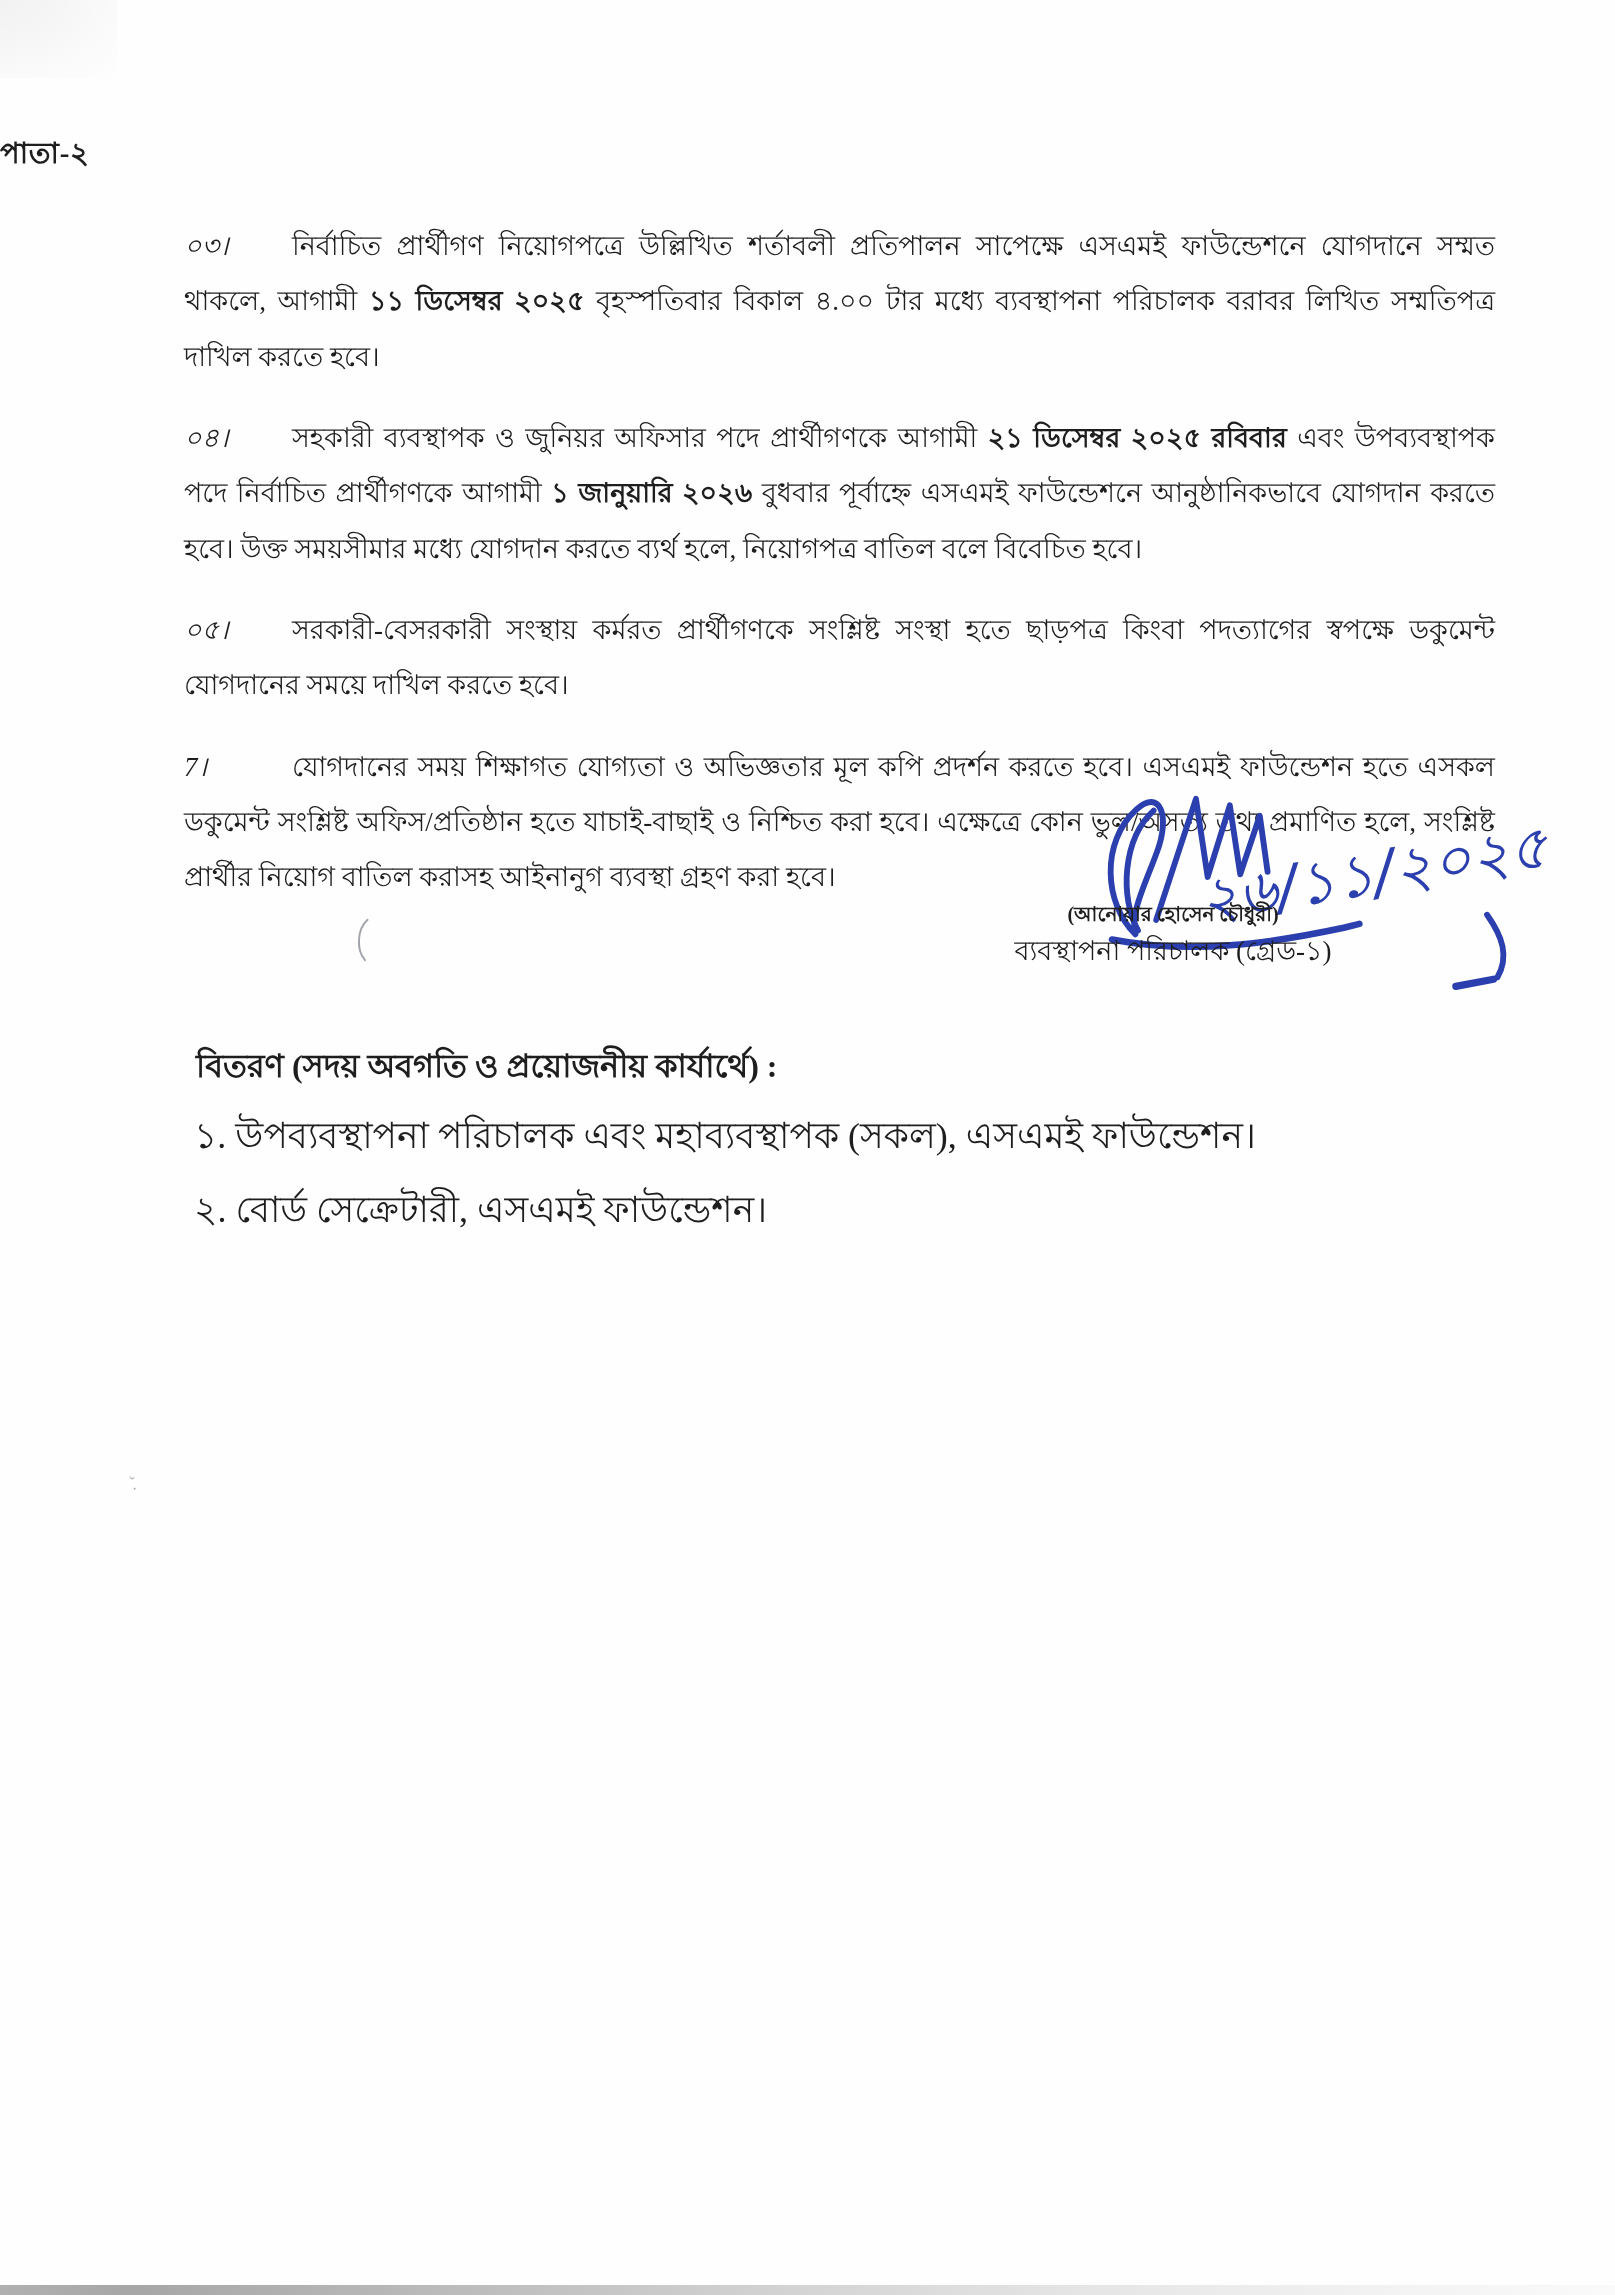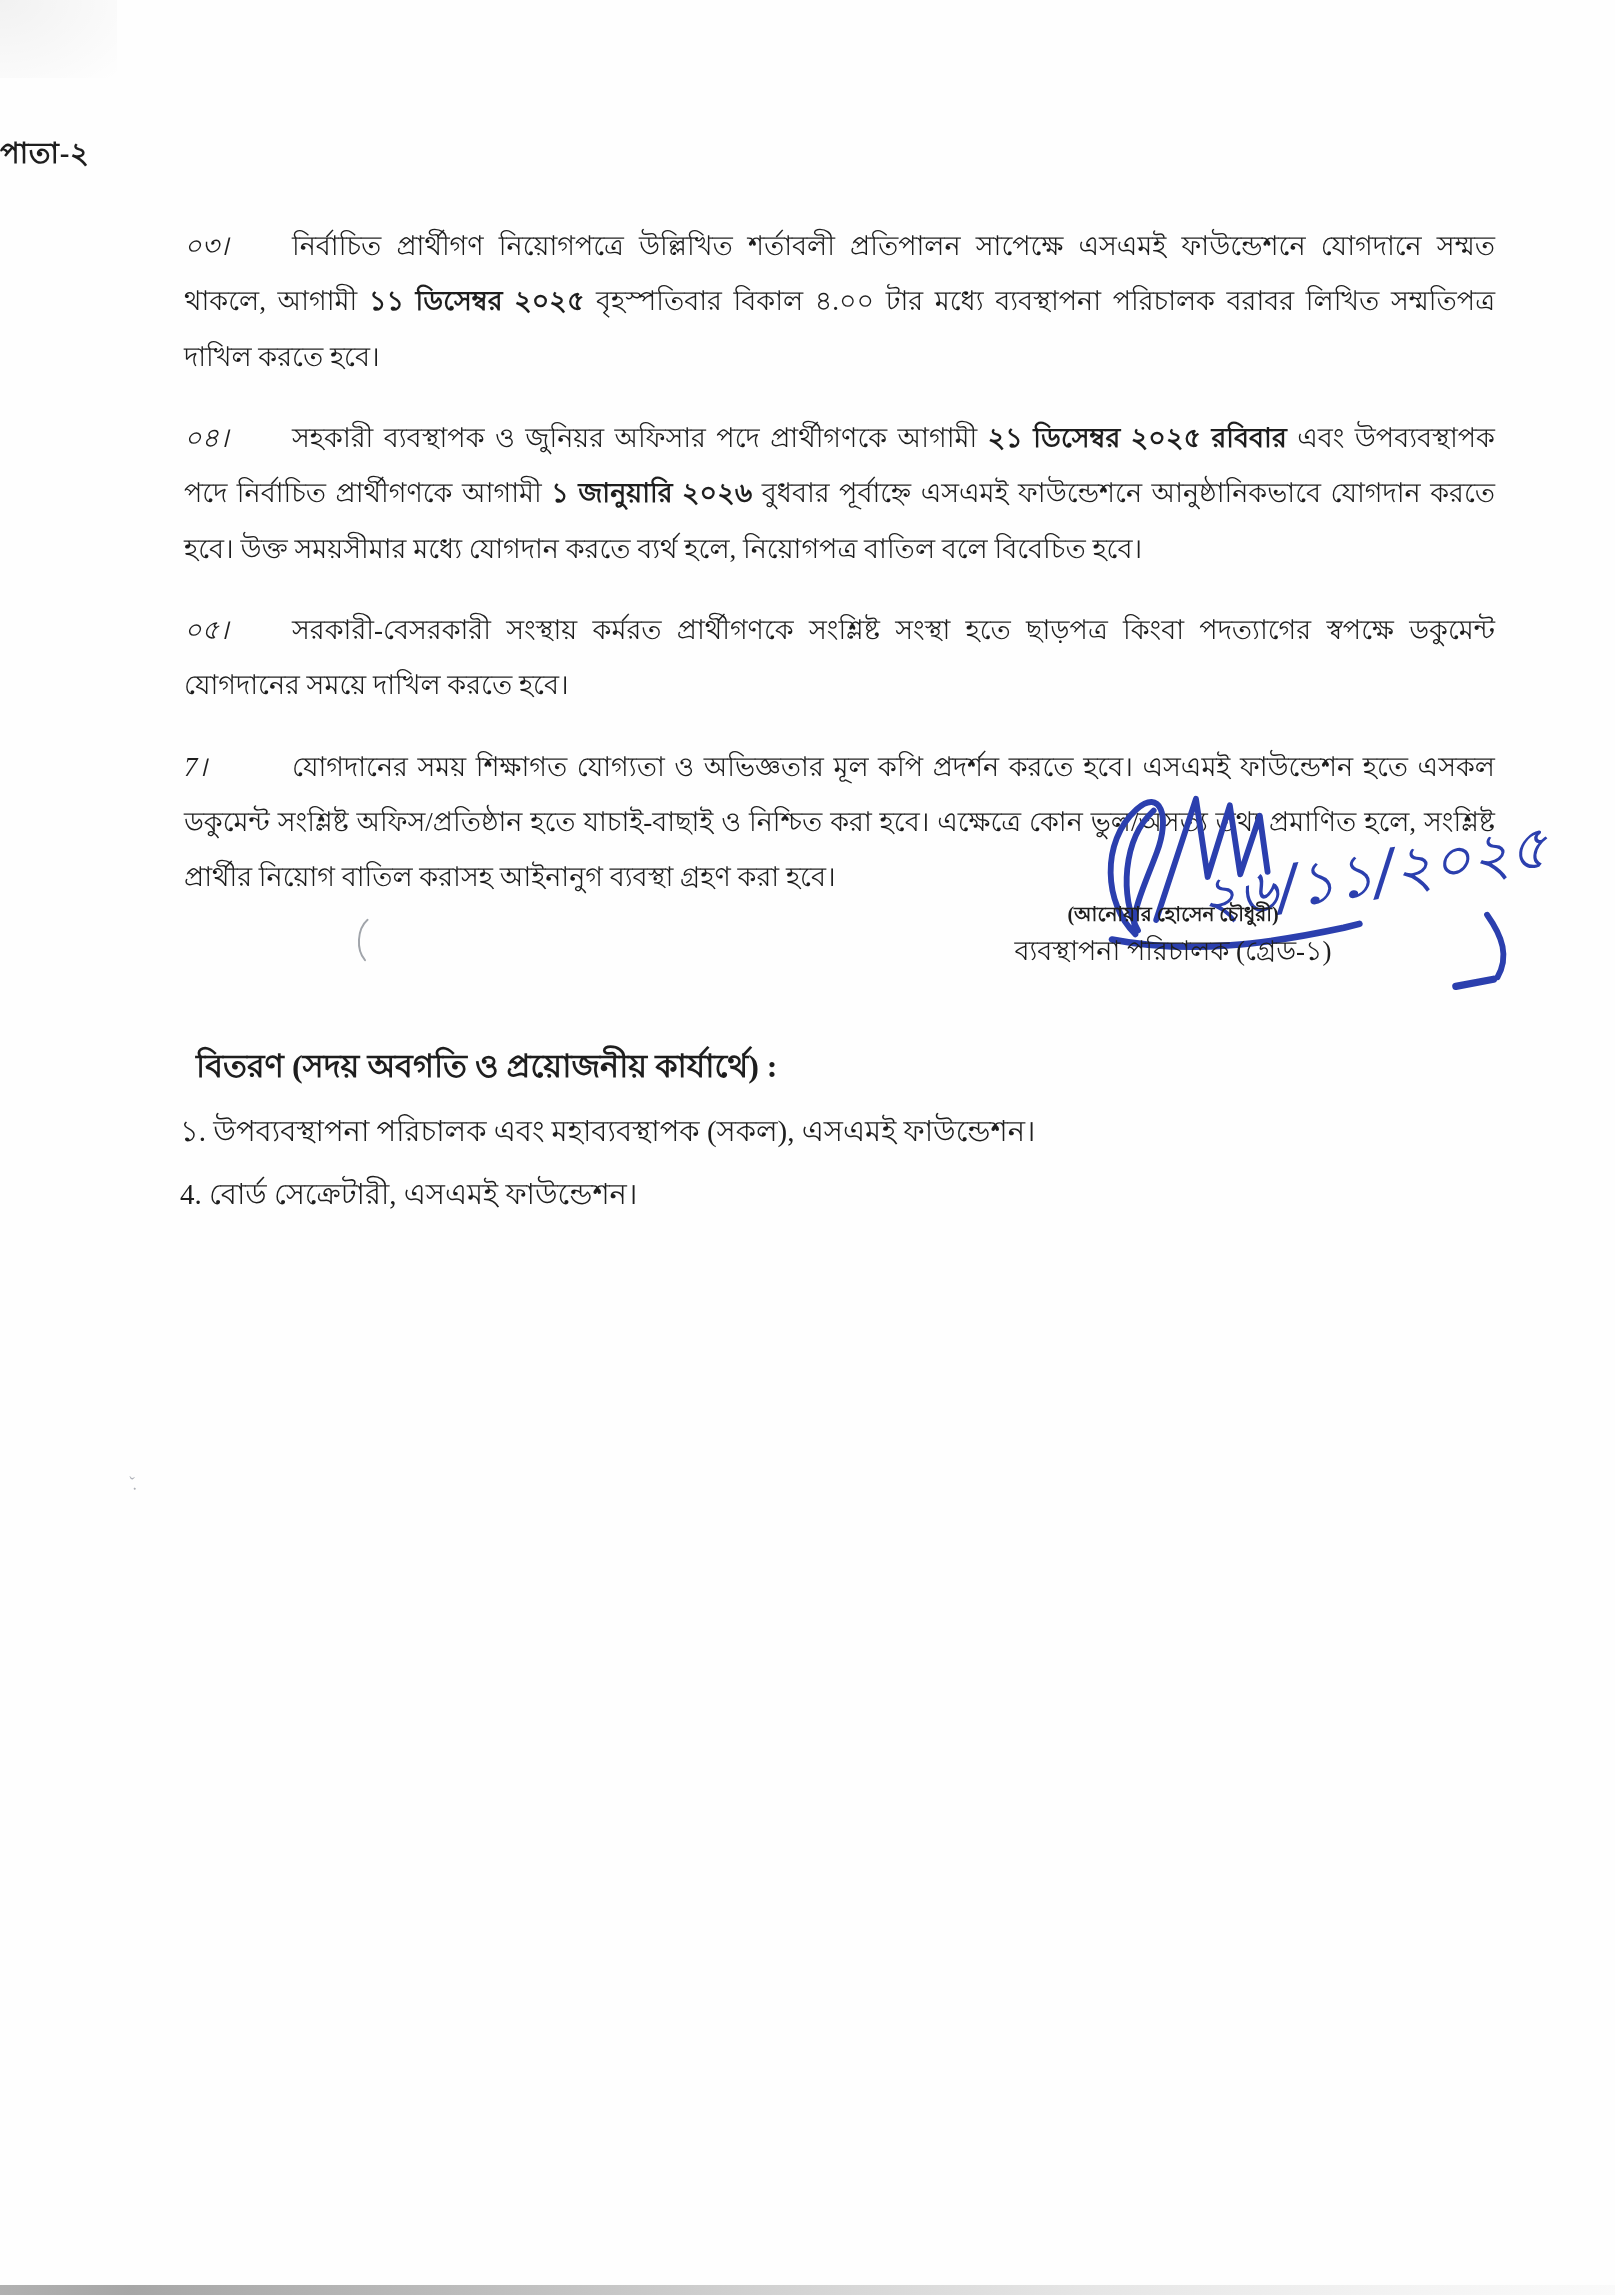--- a/index.html
+++ b/index.html
@@ -74,23 +74,23 @@
   .distribution-heading {
     position: absolute;
     top: 1041px;
     left: 196px;
     font-size: 32px;
     font-weight: 700;
   }
   .distribution-list {
     position: absolute;
     top: 1108px;
-    left: 180px;
+    left: 194px;
     width: 1108px;
-    font-size: 29px;
+    font-size: 36px;
   }
   .dist-item {
     margin-bottom: 13.7px;
     white-space: nowrap;
   }
   .scan-artifact-paren {
     position: absolute;
     top: 917px;
     left: 352px;
     width: 19.5px;
@@ -163,21 +163,21 @@
 
   <div class="signer-block">
     <div class="signer-name">(আনোয়ার হোসেন চৌধুরী)</div>
     <div class="signer-title">ব্যবস্থাপনা পরিচালক (গ্রেড-১)</div>
   </div>
 
   <div class="distribution-heading">বিতরণ (সদয় অবগতি ও প্রয়োজনীয় কার্যার্থে) :</div>
 
   <div class="distribution-list">
     <div class="dist-item">১. উপব্যবস্থাপনা পরিচালক এবং মহাব্যবস্থাপক (সকল), এসএমই ফাউন্ডেশন।</div>
-    <div class="dist-item">4. বোর্ড সেক্রেটারী, এসএমই ফাউন্ডেশন।</div>
+    <div class="dist-item">২. বোর্ড সেক্রেটারী, এসএমই ফাউন্ডেশন।</div>
   </div>
 
   <svg class="scan-artifact-paren" viewBox="0 0 30 70">
     <path d="M24,4 C8,18 6,50 20,66" fill="none" stroke="#555c66" stroke-width="3" stroke-linecap="round"></path>
   </svg>
   <div class="scan-speck">⁢ˇ.</div>
 
   <div class="page-bottom-edge"></div>
 
 </div>

